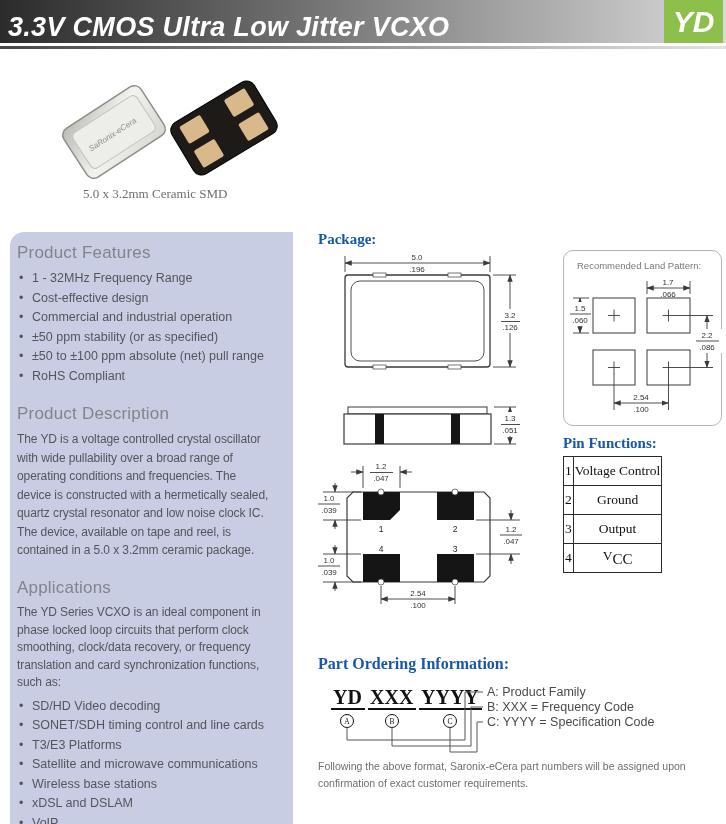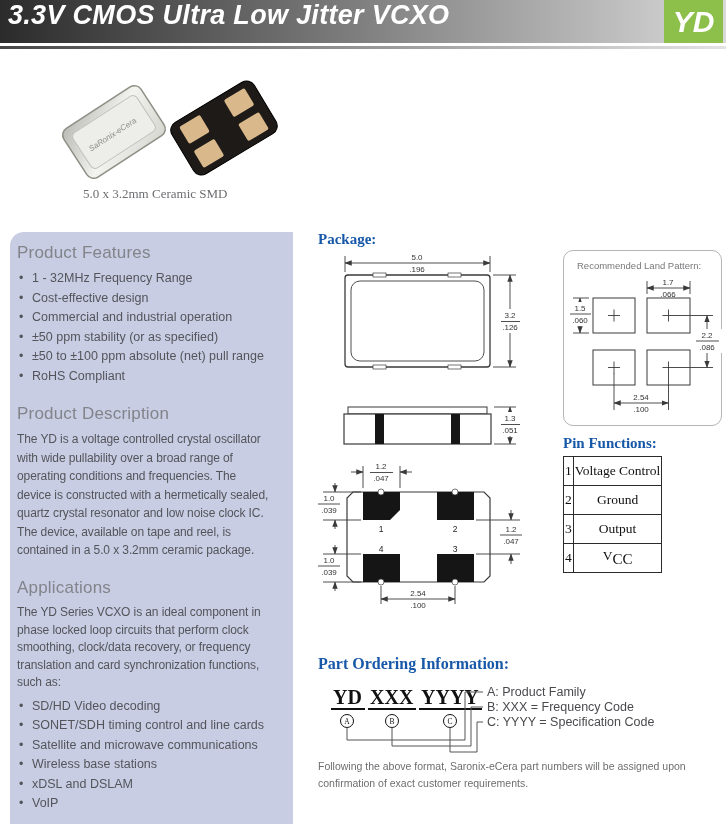--- a/index.html
+++ b/index.html
@@ -2,21 +2,21 @@
 <html><head>
 <meta charset="utf-8">
 <style>
   html,body { margin:0; padding:0; background:#fff; }
   #page { position:relative; width:726px; height:824px; background:#fff; overflow:hidden;
           font-family:"Liberation Sans",sans-serif; }
 
   
   .header { position:absolute; left:0; top:0; width:726px; height:43px;
             background:linear-gradient(to right,#2b2b2b 0%,#6e6e6e 40%,#d9d9d9 100%);
-            display:flex; align-items:flex-start; }
+            display:flex; align-items:flex-end; }
   .header-title { margin-left:8px; font-size:27px; font-weight:bold; font-style:italic;
                   color:#fff; letter-spacing:.3px; white-space:nowrap; }
   .header-underline { position:absolute; left:0; top:46px; width:726px; height:3px;
             background:linear-gradient(to right,#474747,#e3e3e3); }
   .logo-box { position:absolute; right:3px; top:0; width:59px; height:43px; background:#8CC04A;
             color:#fff; font-weight:bold; font-style:italic; font-size:30px;
             display:flex; align-items:center; justify-content:center; }
 
   .caption { position:absolute; left:83px; top:186px; font-size:13px; color:#6d6e71;font-family:Liberation Serif, serif; }
 
@@ -125,20 +125,21 @@
       <h2 class="s-head">Product Description</h2>
       <p class="body-text">The YD is a voltage controlled crystal oscillator with wide pullability over a broad range of operating conditions and frequencies.  The device is constructed with a hermetically sealed, quartz crystal resonator and low noise clock IC.  The device, available on tape and reel, is contained in a 5.0 x 3.2mm ceramic package.</p>
     </div>
 
     <div class="s-section" style="top:346px">
       <h2 class="s-head">Applications</h2>
       <p class="body-text" style="line-height:17.5px">The YD Series VCXO is an ideal component in phase locked loop circuits that perform clock smoothing, clock/data recovery, or frequency translation and card synchronization functions, such as:</p>
       <ul class="blist apps" style="margin-top:5px">
         <li>SD/HD Video decoding</li>
         <li>SONET/SDH timing control and line cards</li>
+        <li>T3/E3 Platforms</li>
         <li>Satellite and microwave communications</li>
         <li>Wireless base stations</li>
         <li>xDSL and DSLAM</li>
         <li>VoIP</li>
       </ul>
     </div>
   </div>
 
   <div class="bluehead" style="left:318px;top:231px">Package:</div>
 

